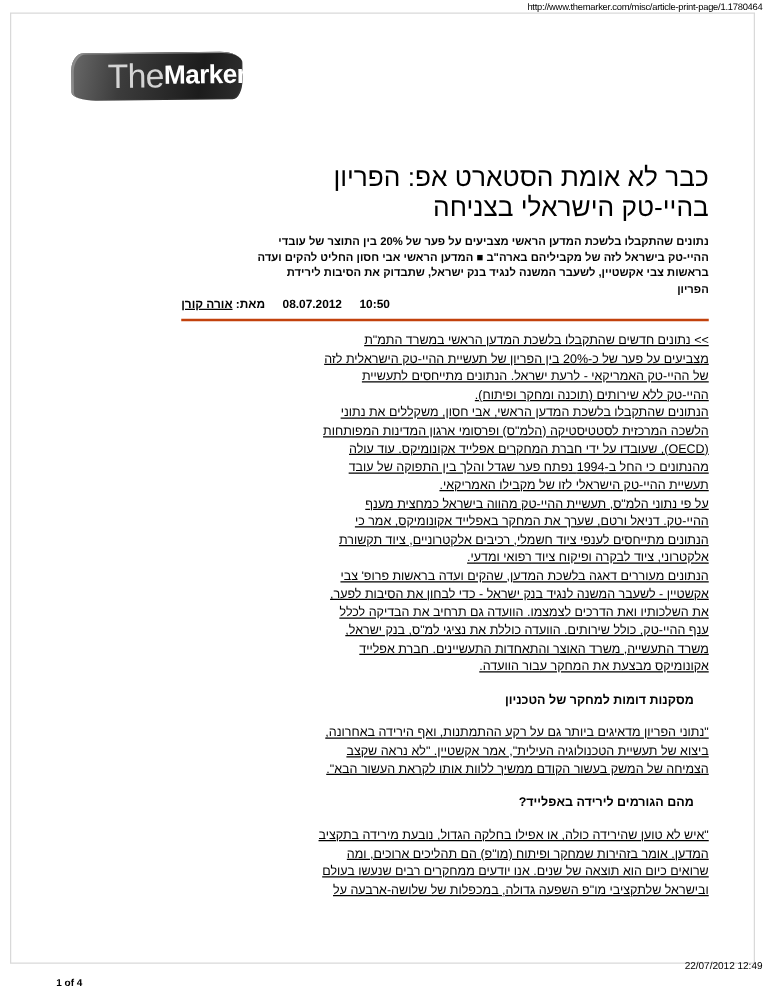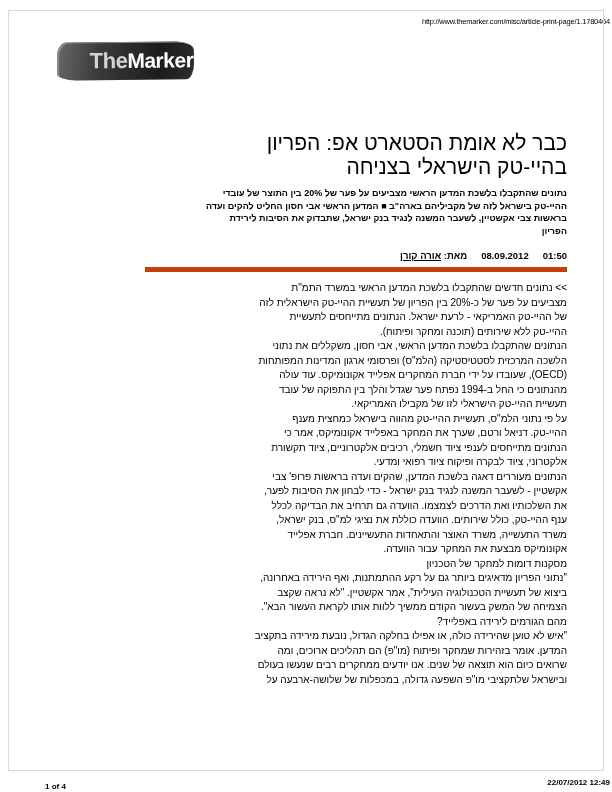--- a/index.html
+++ b/index.html
@@ -7,72 +7,72 @@
     width:612px;height:792px;
     background:#ffffff;
     position:relative;
     overflow:hidden;
     font-family:"Liberation Sans","DejaVu Sans",sans-serif;
     color:#000;
   }
   .url-header{
     position:absolute;top:1px;right:2px;
     font-size:7.5px;letter-spacing:-0.2px;
-    color:#000;white-space:nowrap;margin-top:16px;
+    color:#000;white-space:nowrap;
   }
   .page-frame{
     position:absolute;left:8px;top:10px;
     width:594px;height:759px;
     border:1px solid #d9d9d9;
   }
   .logo{
     position:absolute;left:57px;top:42px;
     width:137px;height:38px;
     background:linear-gradient(100deg,#6a6a6a 0%,#3c3c3c 30%,#1c1c1c 75%,#2e2e2e 100%);
     border-radius:10px 18px 8px 20px / 14px 9px 16px 7px;
     transform:rotate(-0.6deg);
     display:flex;align-items:center;justify-content:center;
     box-shadow:2px 1px 0 #8a8a8a inset, -1px -1px 0 #55555533 inset;
   }
-  .logo-the{color:#d4d4d4;font-size:22px;font-weight:700;letter-spacing:-0.5px;margin-left:32px;}
+  .logo-the{color:#d4d4d4;font-size:27px;font-weight:400;letter-spacing:-0.5px;margin-left:32px;}
   .logo-marker{color:#ffffff;font-size:21px;font-weight:bold;letter-spacing:-0.5px;}
   .article{
     position:absolute;left:145px;top:131px;width:422px;
     direction:rtl;text-align:right;
   }
   .headline{
     margin:0 0 8px 0;
     font-size:21px;line-height:24px;font-weight:normal;
     white-space:pre-line;
   }
   .subtitle{
-    margin:0 0 13px 0;
+    margin:0 0 1px 0;
     font-size:9px;line-height:12.5px;font-weight:bold;
     white-space:pre-line;
   }
   .byline{
     direction:ltr;
-    display:flex;justify-content:flex-end;align-items:baseline;
+    display:flex;justify-content:flex-start;align-items:baseline;
     gap:14px;
     font-size:9.5px;font-weight:bold;
     padding-bottom:6px;
-    border-bottom:5px solid #c2410c;
+    border-bottom:2px solid #c2410c;
   }
   .byline .author-wrap{direction:rtl;unicode-bidi:isolate;}
   .author-link{color:#000;text-decoration:underline;cursor:pointer;}
   .body-text{margin-top:9px;font-size:10px;line-height:14.5px;}
-  .body-text .p{margin:0;white-space:pre-line;}
-  .body-text .h{margin:0;white-space:pre-line;font-weight:normal;}
+  .body-text .p{margin:0;white-space:pre-line;text-decoration:underline;}
+  .body-text .h{margin:12px;white-space:pre-line;font-weight:bold;}
   .footer-left{
     position:absolute;left:2px;bottom:1px;
     font-size:8px;font-weight:bold;margin-left:43px;
   }
   .footer-right{
-    position:absolute;right:2px;bottom:5px;
-    font-size:8px;font-weight:bold;text-align:center;
+    position:absolute;right:2px;bottom:15px;
+    font-size:8px;font-weight:normal;text-align:center;
   }
 </style>
 </head>
 <body>
 
 <div class="url-header">http://www.themarker.com/misc/article-print-page/1.1780464</div>
 
 <div class="page-frame"></div>
 
 <div class="logo">
@@ -83,22 +83,22 @@
 <div class="article">
   <h1 class="headline">כבר לא אומת הסטארט אפ: הפריון
 בהיי-טק הישראלי בצניחה</h1>
   <p class="subtitle">נתונים שהתקבלו בלשכת המדען הראשי מצביעים על פער של 20% בין התוצר של עובדי
 ההיי-טק בישראל לזה של מקביליהם בארה"ב ■ המדען הראשי אבי חסון החליט להקים ועדה
 בראשות צבי אקשטיין, לשעבר המשנה לנגיד בנק ישראל, שתבדוק את הסיבות לירידת
 הפריון</p>
 
   <div class="byline">
     <span class="author-wrap"><span>מאת:</span> <a class="author-link">אורה קורן</a></span>
-    <span class="date">08.09.2012</span>
-    <span class="time">01:50</span>
+    <span class="date">08.07.2012</span>
+    <span class="time">10:50</span>
   </div>
 
   <div class="body-text">
     <p class="p">&gt;&gt; נתונים חדשים שהתקבלו בלשכת המדען הראשי במשרד התמ"ת
 מצביעים על פער של כ-20% בין הפריון של תעשיית ההיי-טק הישראלית לזה
 של ההיי-טק האמריקאי - לרעת ישראל. הנתונים מתייחסים לתעשיית
 ההיי-טק ללא שירותים (תוכנה ומחקר ופיתוח).</p>
     <p class="p">הנתונים שהתקבלו בלשכת המדען הראשי, אבי חסון, משקללים את נתוני
 הלשכה המרכזית לסטטיסטיקה (הלמ"ס) ופרסומי ארגון המדינות המפותחות
 (OECD), שעובדו על ידי חברת המחקרים אפלייד אקונומיקס. עוד עולה

